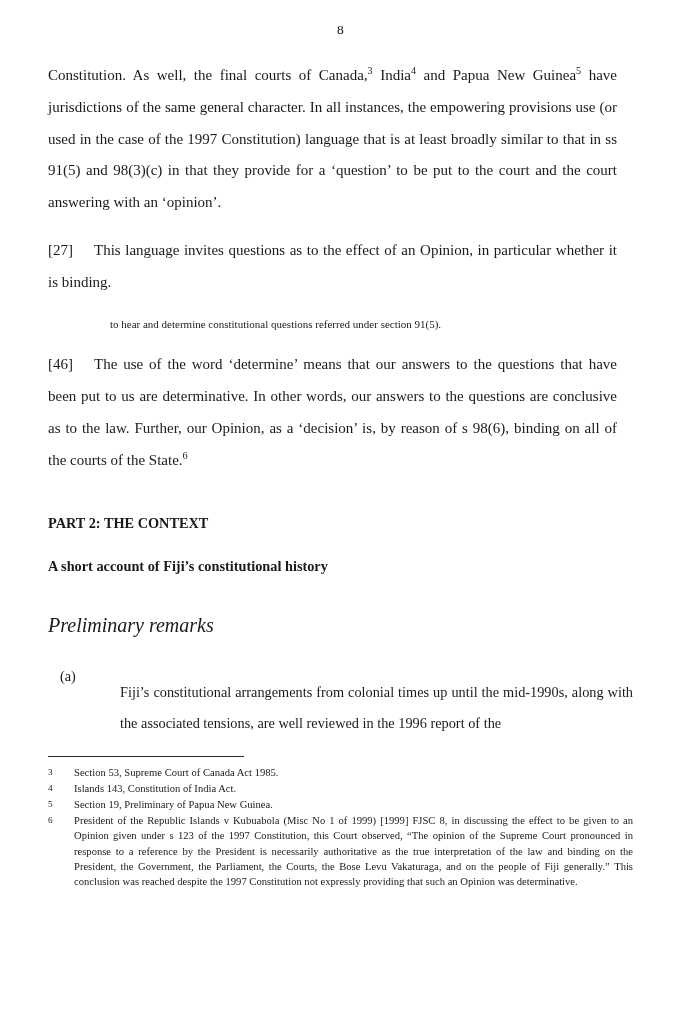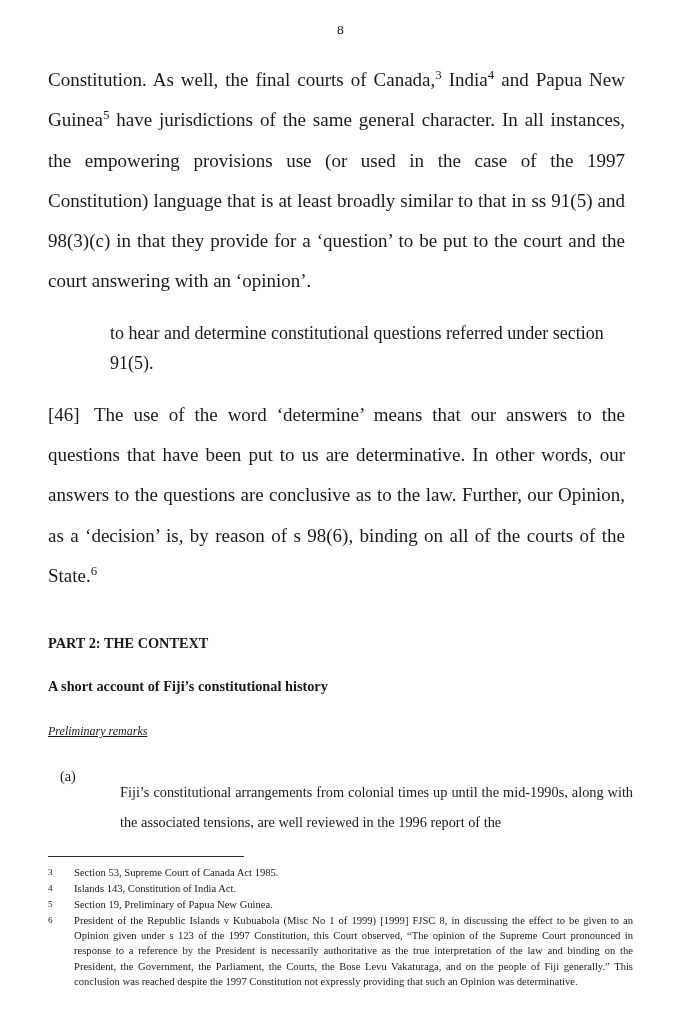--- a/index.html
+++ b/index.html
@@ -22,59 +22,58 @@
     padding: 22px 48px 0 48px;
     position: relative;
   }
   .page-number {
     text-align: center;
     font-size: 13.5px;
     margin: 0 0 22px 0;
     letter-spacing: 0.2px;
   }
   p.body-para {
-    font-size: 19px;
+    font-size: 15px;
     line-height: 2.12;
     text-align: justify;
-    margin: 0 8px 16px 0;
+    margin: 0 16px 16px 0;
     text-justify: inter-word;
   }
   p.body-para.tight {
     margin-bottom: 14px;
   }
   .para-marker {
     display: inline-block;
     width: 46px;
   }
   .quote-block {
-    font-size: 18px;
+    font-size: 11px;
     line-height: 1.7;
     margin: 0 0 16px 0;
     padding-left: 62px;
     text-align: left;
   }
   h2.heading-bold {
     font-size: 14.3px;
     font-weight: bold;
     margin: 36px 0 20px 0;
     line-height: 1.6;
   }
   h3.heading-bold-sub {
     font-size: 14.3px;
     font-weight: bold;
-    margin: 0 0 24px 0;
+    margin: 0 0 31px 0;
     line-height: 1.6;
   }
   h4.heading-italic {
-    font-size: 12px;
+    font-size: 20px;
     font-style: italic;
     font-weight: normal;
     margin: 0 0 20px 0;
     line-height: 1.6;
-    text-decoration: underline;
   }
   .sub-item {
     display: flex;
     font-size: 14.3px;
     line-height: 2.12;
     margin: 0 0 6px 0;
     padding-left: 12px;
   }
   .sub-item-label {
     width: 60px;
@@ -121,20 +120,21 @@
 </style>
 </head>
 <body>
 
 <div class="page">
 
   <div class="page-number">8</div>
 
   <p class="body-para"><span>Constitution.  As well, the final courts of Canada,</span><sup>3</sup><span> India</span><sup>4</sup><span> and Papua New Guinea</span><sup>5</sup><span> have jurisdictions of the same general character.  In all instances, the empowering provisions use (or used in the case of the 1997 Constitution) language that is at least broadly similar to that in ss 91(5) and 98(3)(c) in that they provide for a ‘question’ to be put to the court and the court answering with an ‘opinion’.</span></p>
 
+  <p class="body-para"><span class="para-marker">[27]</span><span>This language invites questions as to the effect of an Opinion, in particular whether it is binding.</span></p>
 
 
   <div class="quote-block">to hear and determine constitutional questions referred under section 91(5).</div>
 
   <p class="body-para"><span class="para-marker">[46]</span><span>The use of the word ‘determine’ means that our answers to the questions that have been put to us are determinative.  In other words, our answers to the questions are conclusive as to the law.  Further, our Opinion, as a ‘decision’ is, by reason of s 98(6), binding on all of the courts of the State.</span><sup>6</sup></p>
 
   <h2 class="heading-bold">PART 2: THE CONTEXT</h2>
 
   <h3 class="heading-bold-sub">A short account of Fiji’s constitutional history</h3>
 

